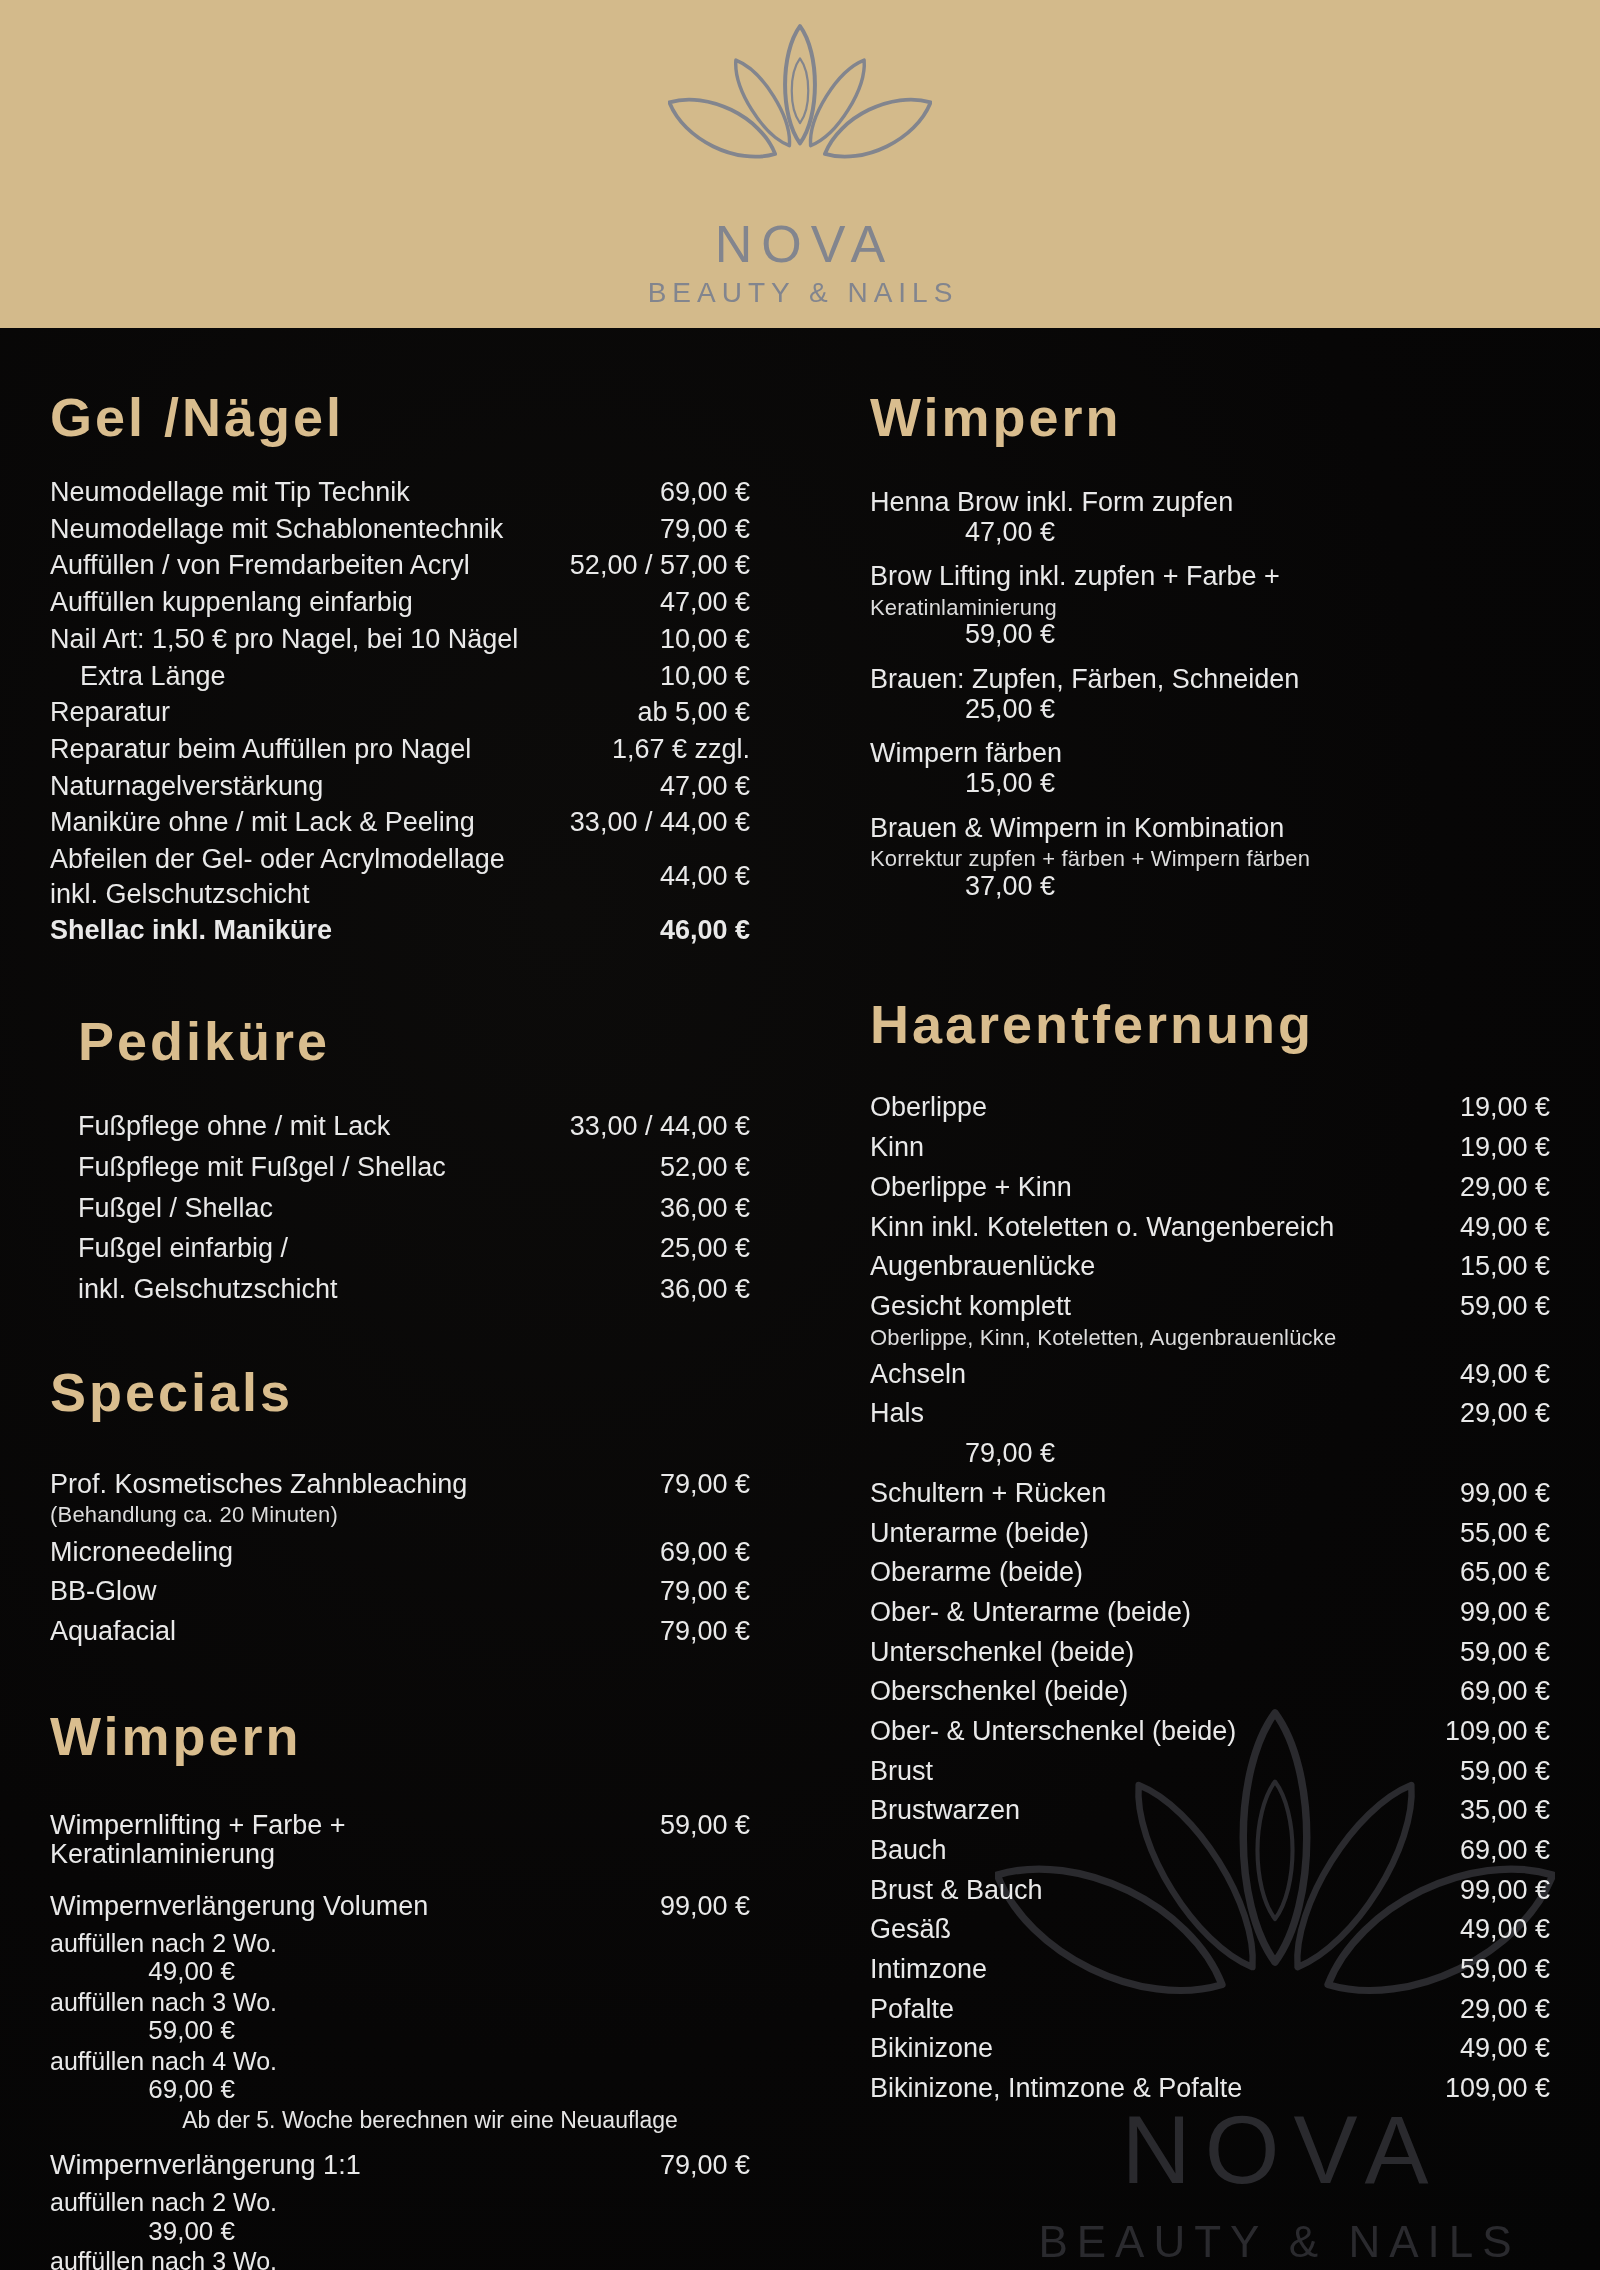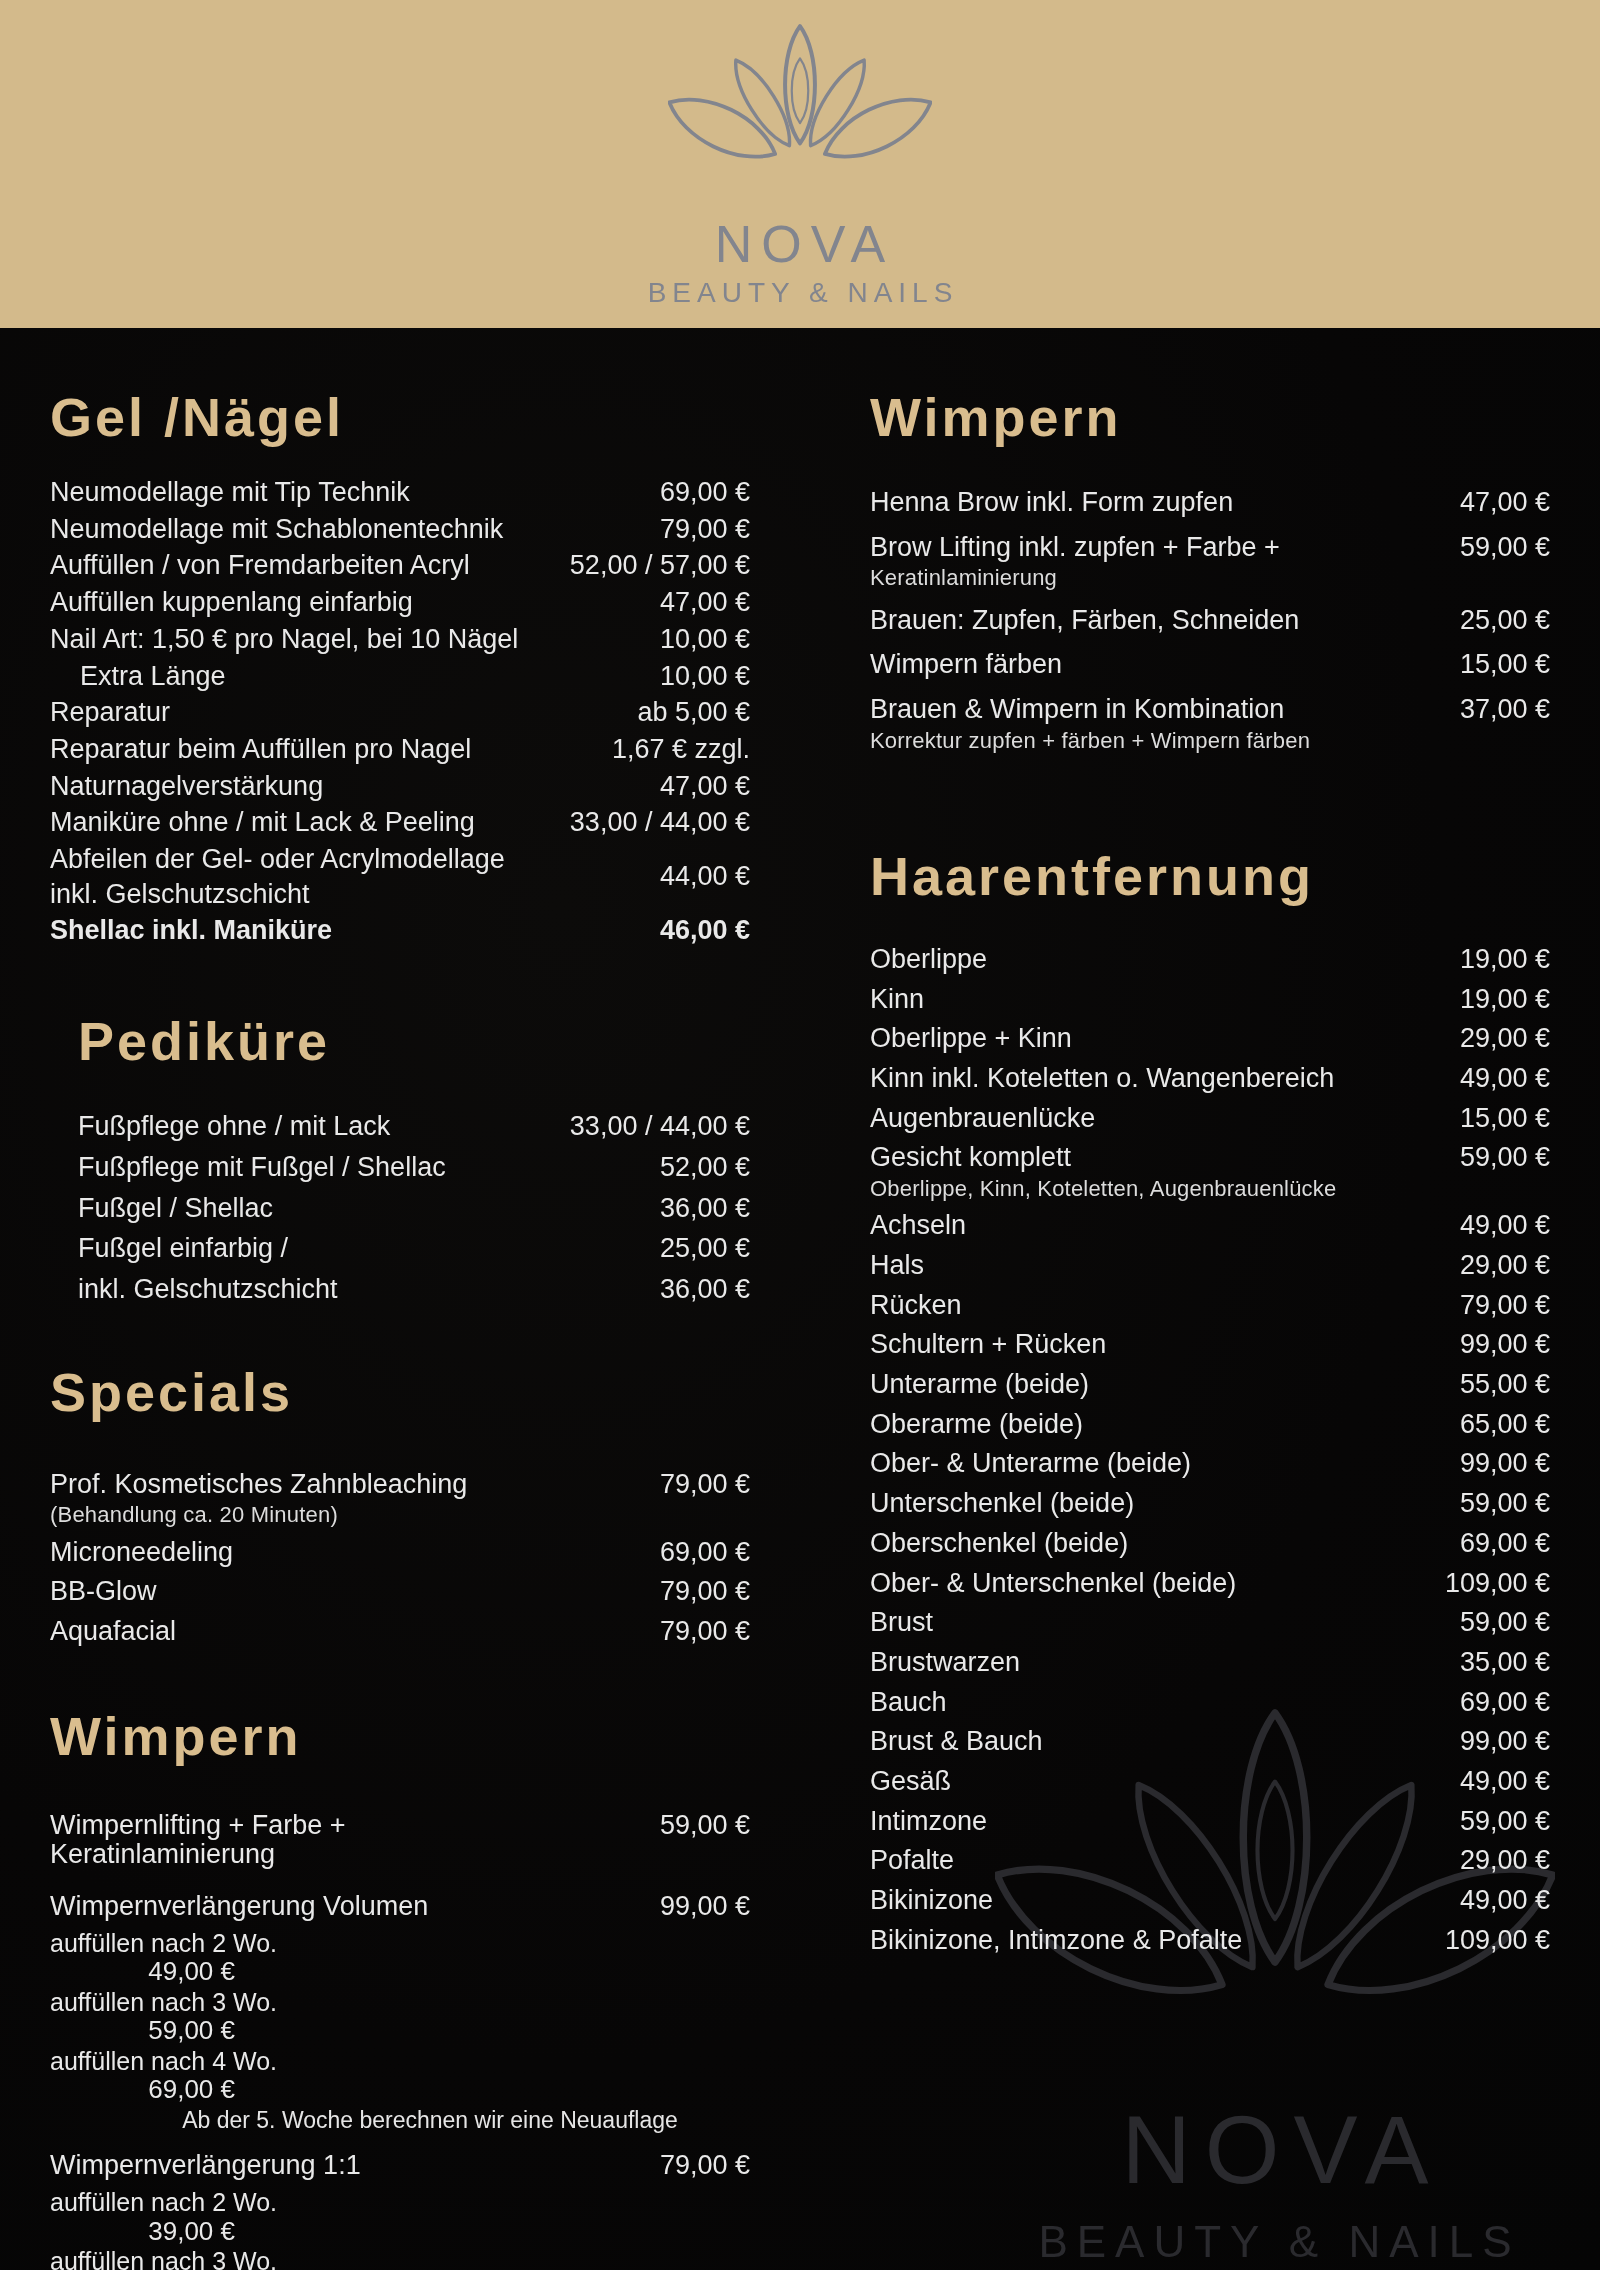--- a/index.html
+++ b/index.html
@@ -70,21 +70,21 @@
   .sec-pedikuere .row{margin-bottom:11px;}
   .sec-specials{margin-top:56px;}
   .sec-specials .sec-title{margin-bottom:47px;}
   .sec-specials .row{margin-bottom:10px;}
   .sec-wimpern-links{margin-top:58px;}
   .sec-wimpern-links .sec-title{margin-bottom:44px;}
   .sec-wimpern-links .row{margin-bottom:8px;}
   .sec-wimpern-links .row.sub{margin-bottom:3px;}
   .sec-wimpern-rechts{margin-top:18px;}
   .sec-wimpern-rechts .sec-title{margin-bottom:40px;}
-  .sec-wimpern-rechts .row{margin-bottom:15px;}
+  .sec-wimpern-rechts .row{margin-bottom:15px;flex-direction:column;}
   .sec-haarentfernung{margin-top:92px;}
   .sec-haarentfernung .sec-title{margin-bottom:38px;}
   .sec-haarentfernung .row{margin-bottom:10px;}
   
   .watermark{
     position:absolute;left:980px;top:1700px;width:590px;z-index:0;
     display:flex;flex-direction:column;align-items:center;
     pointer-events:none;
   }
   .watermark svg{display:block;margin-bottom:-18px;}
@@ -418,23 +418,20 @@
           </div>
           <div class="price">49,00 €</div>
         </div>
         <div class="row">
           <div class="lbl">
             <div class="l1">Hals</div>
           </div>
           <div class="price">29,00 €</div>
         </div>
         <div class="row">
-          <div class="lbl">
-            <div class="l1">Rücken</div>
-          </div>
           <div class="price">79,00 €</div>
         </div>
         <div class="row">
           <div class="lbl">
             <div class="l1">Schultern + Rücken</div>
           </div>
           <div class="price">99,00 €</div>
         </div>
         <div class="row">
           <div class="lbl">

